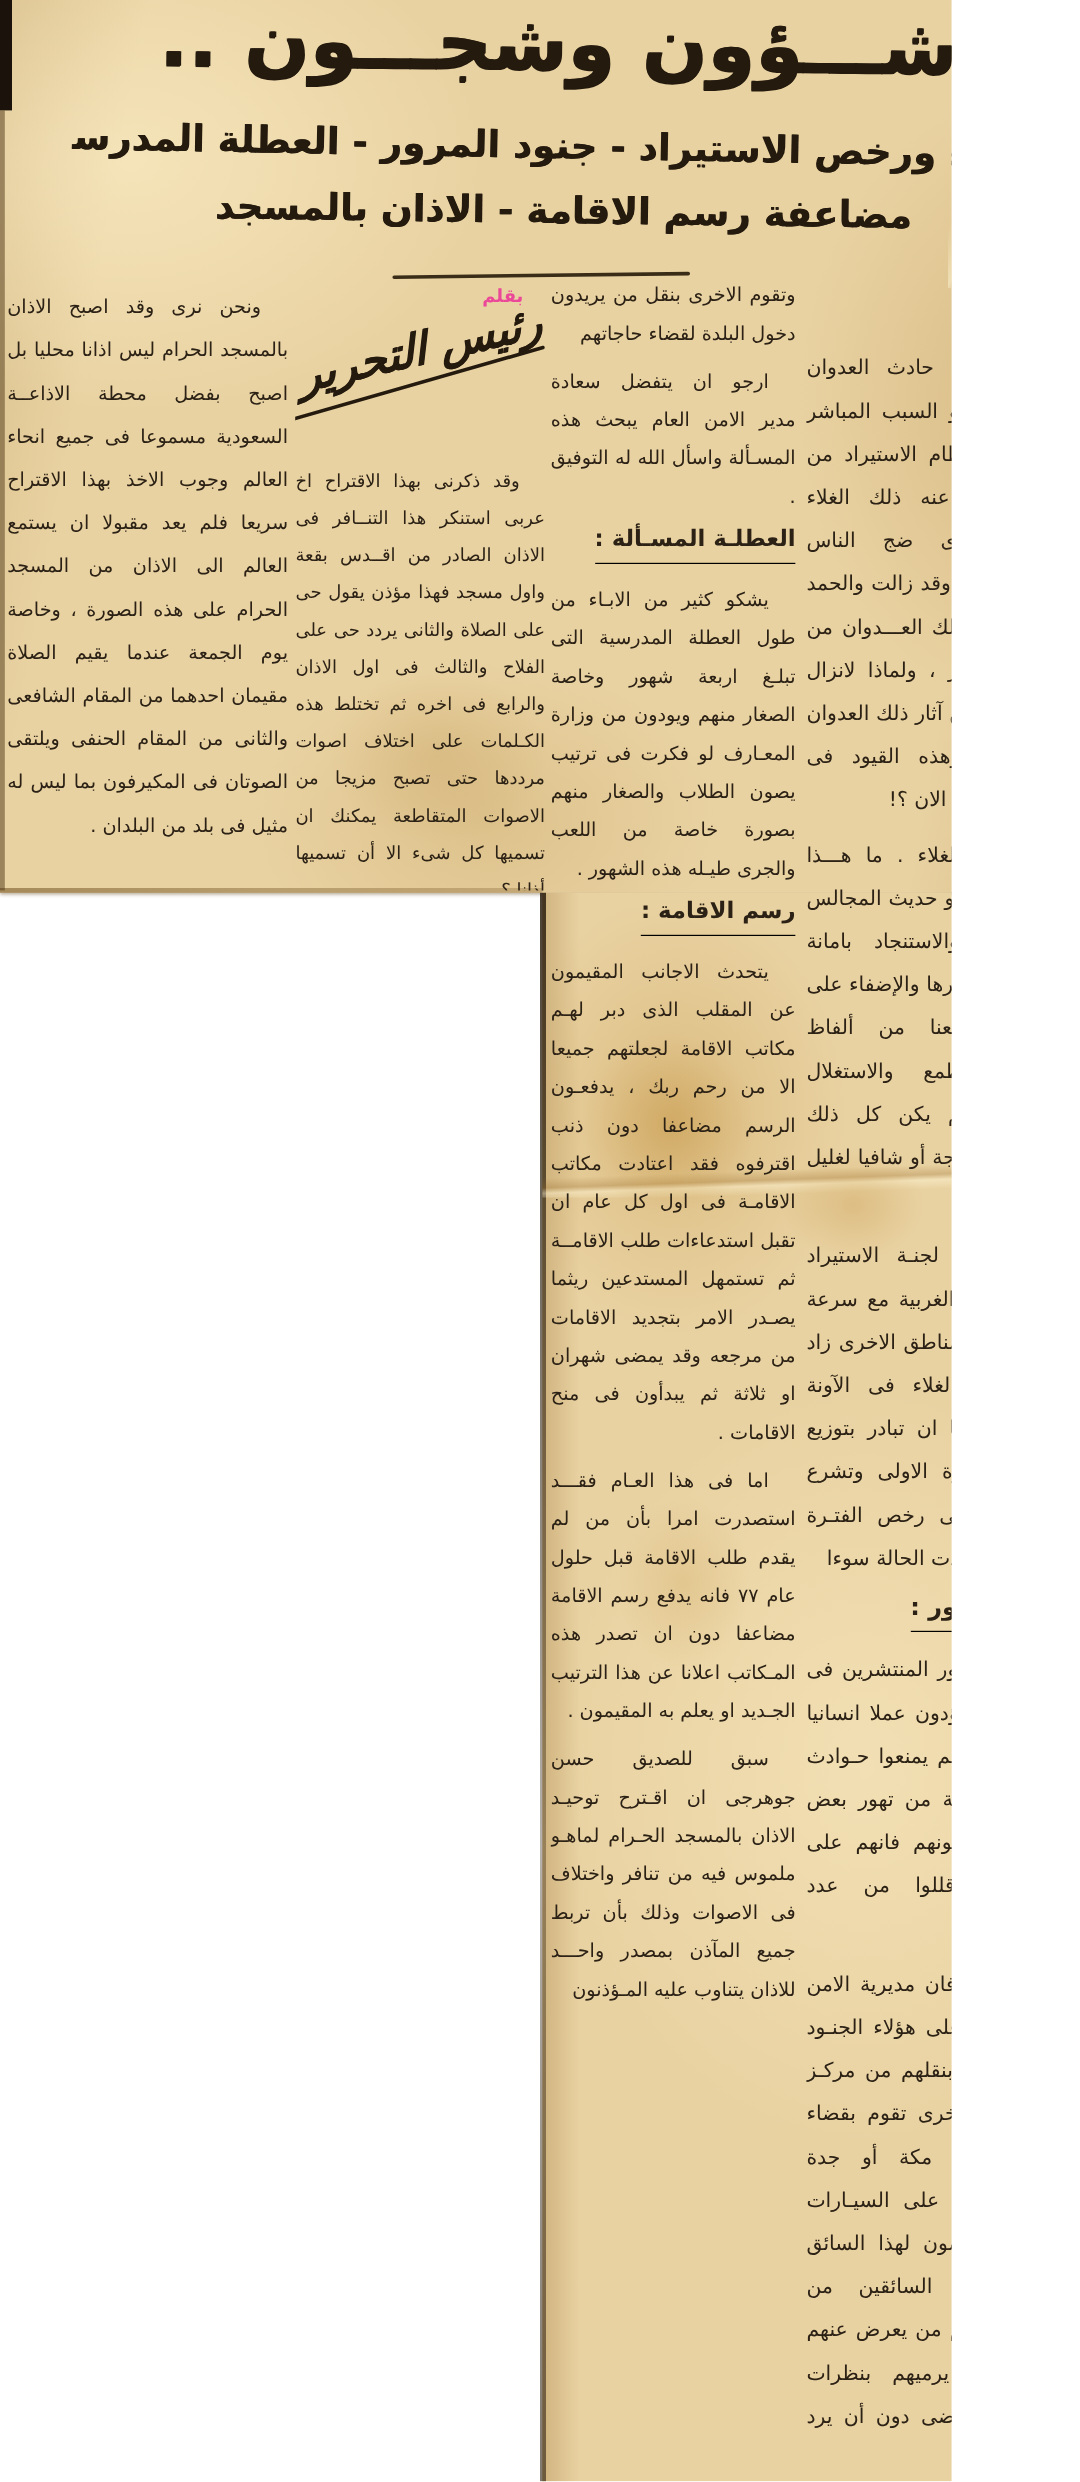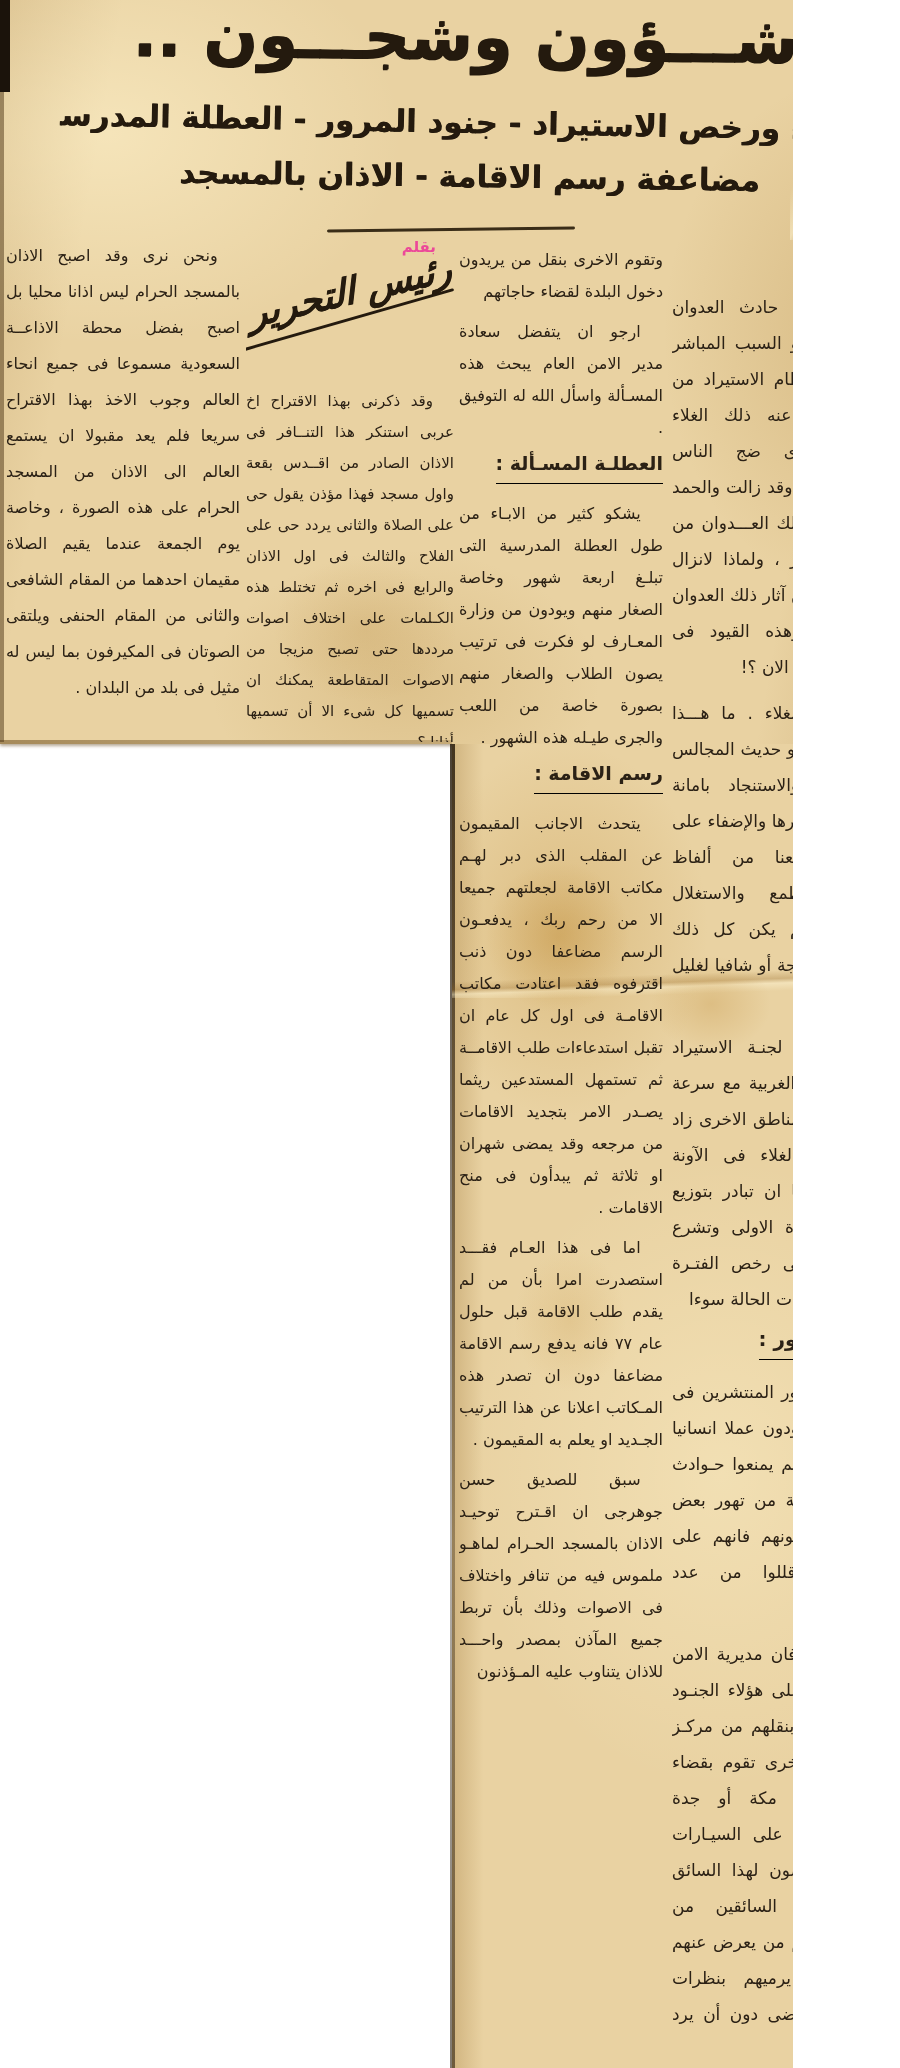--- a/index.html
+++ b/index.html
@@ -89,21 +89,21 @@
   }
   .col p{margin:0 0 10px 0;text-indent:1.4em;}
   .col p.no-indent{text-indent:0;}
   .col-heading{
     font-weight:bold;margin:4px 0 14px 0;
     line-height:1.2;
   }
   .col-heading .ht{display:inline-block;padding-bottom:8px;border-bottom:1px solid #000000;}
   .col-1{left:672px;top:238px;width:218px;height:1828px;font-size:17px;line-height:36px;}
   .col-1 .col-heading{font-size:20px;}
-  .col-2{left:459px;top:244px;width:204px;height:1822px;font-size:16px;line-height:32px;}
+  .col-2{left:459px;top:230px;width:204px;height:1822px;font-size:16px;line-height:32px;}
   .col-2 .col-heading{font-size:19px;}
   .col-2 p{margin-bottom:8px;}
   .col-3{left:246px;top:232px;width:208px;height:510px;font-size:15px;line-height:31px;}
   .col-4{left:6px;top:238px;width:234px;height:504px;font-size:16px;line-height:36px;}
 
   
   .byline{position:relative;height:148px;margin-bottom:6px;}
   .byline-label{position:absolute;top:0;right:18px;font-size:15px;font-weight:bold;color:#ec4899;}
   .signature{
     position:absolute;top:44px;right:0;left:0;text-align:center;

